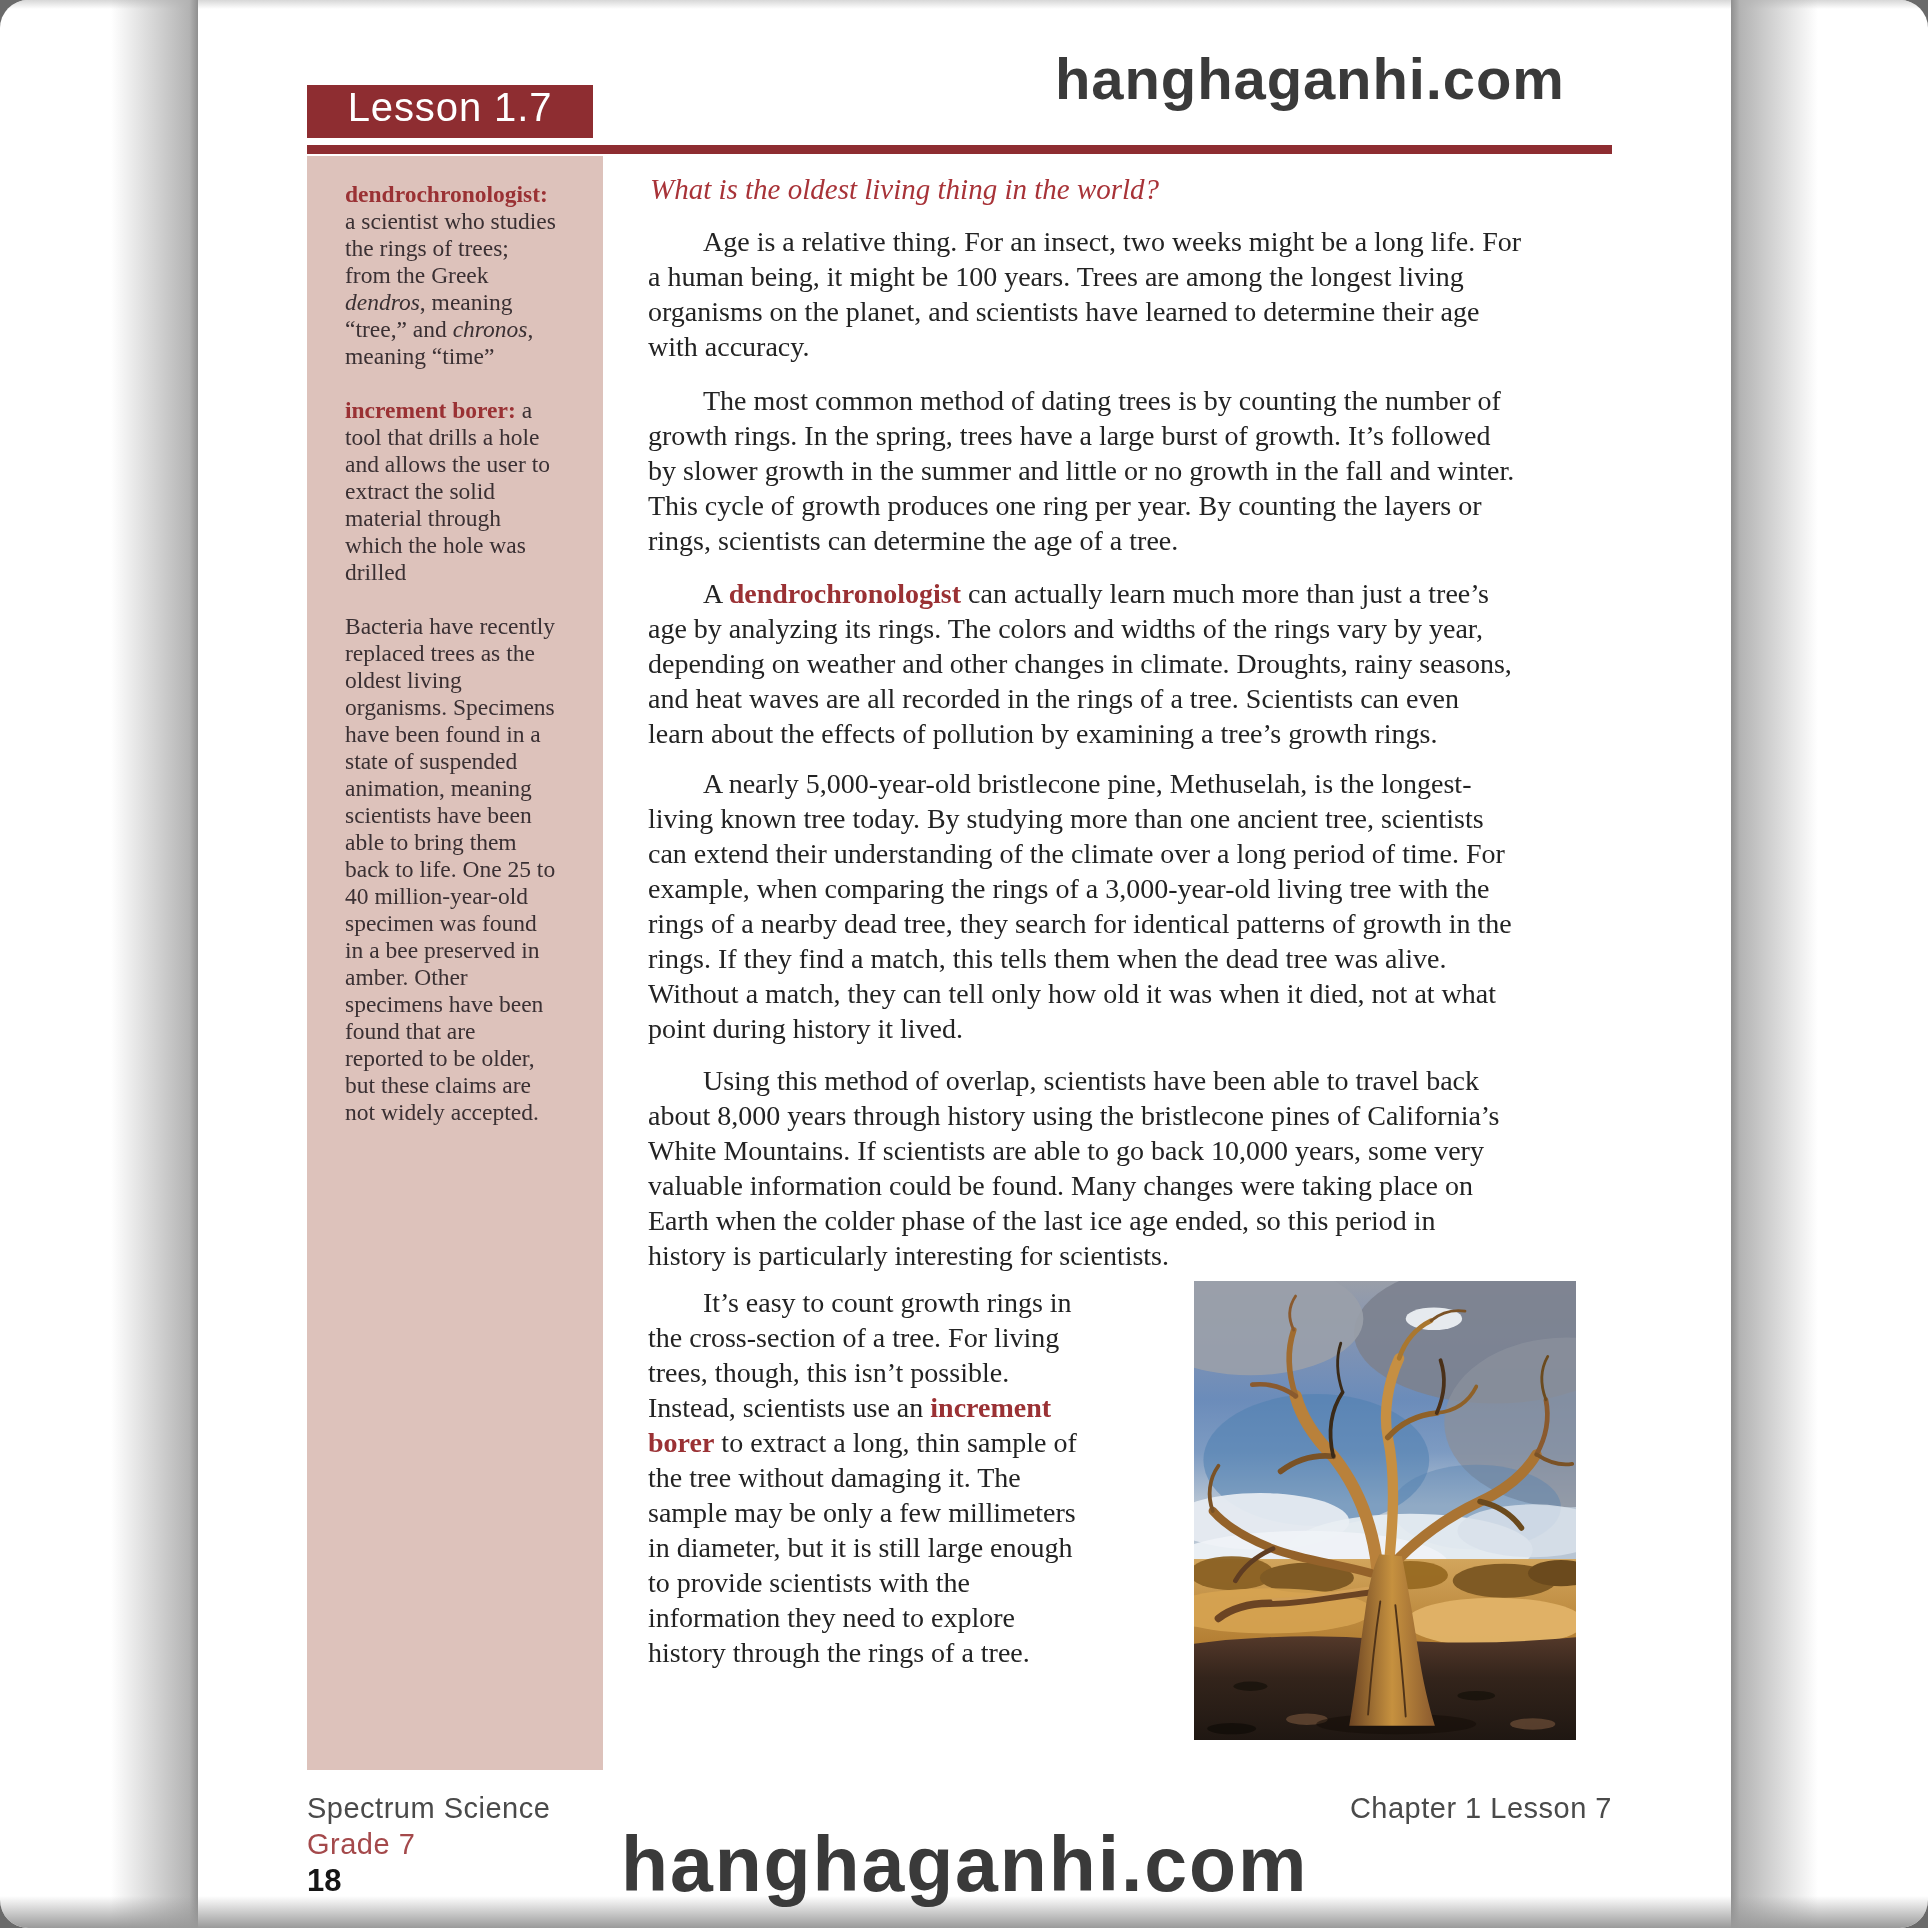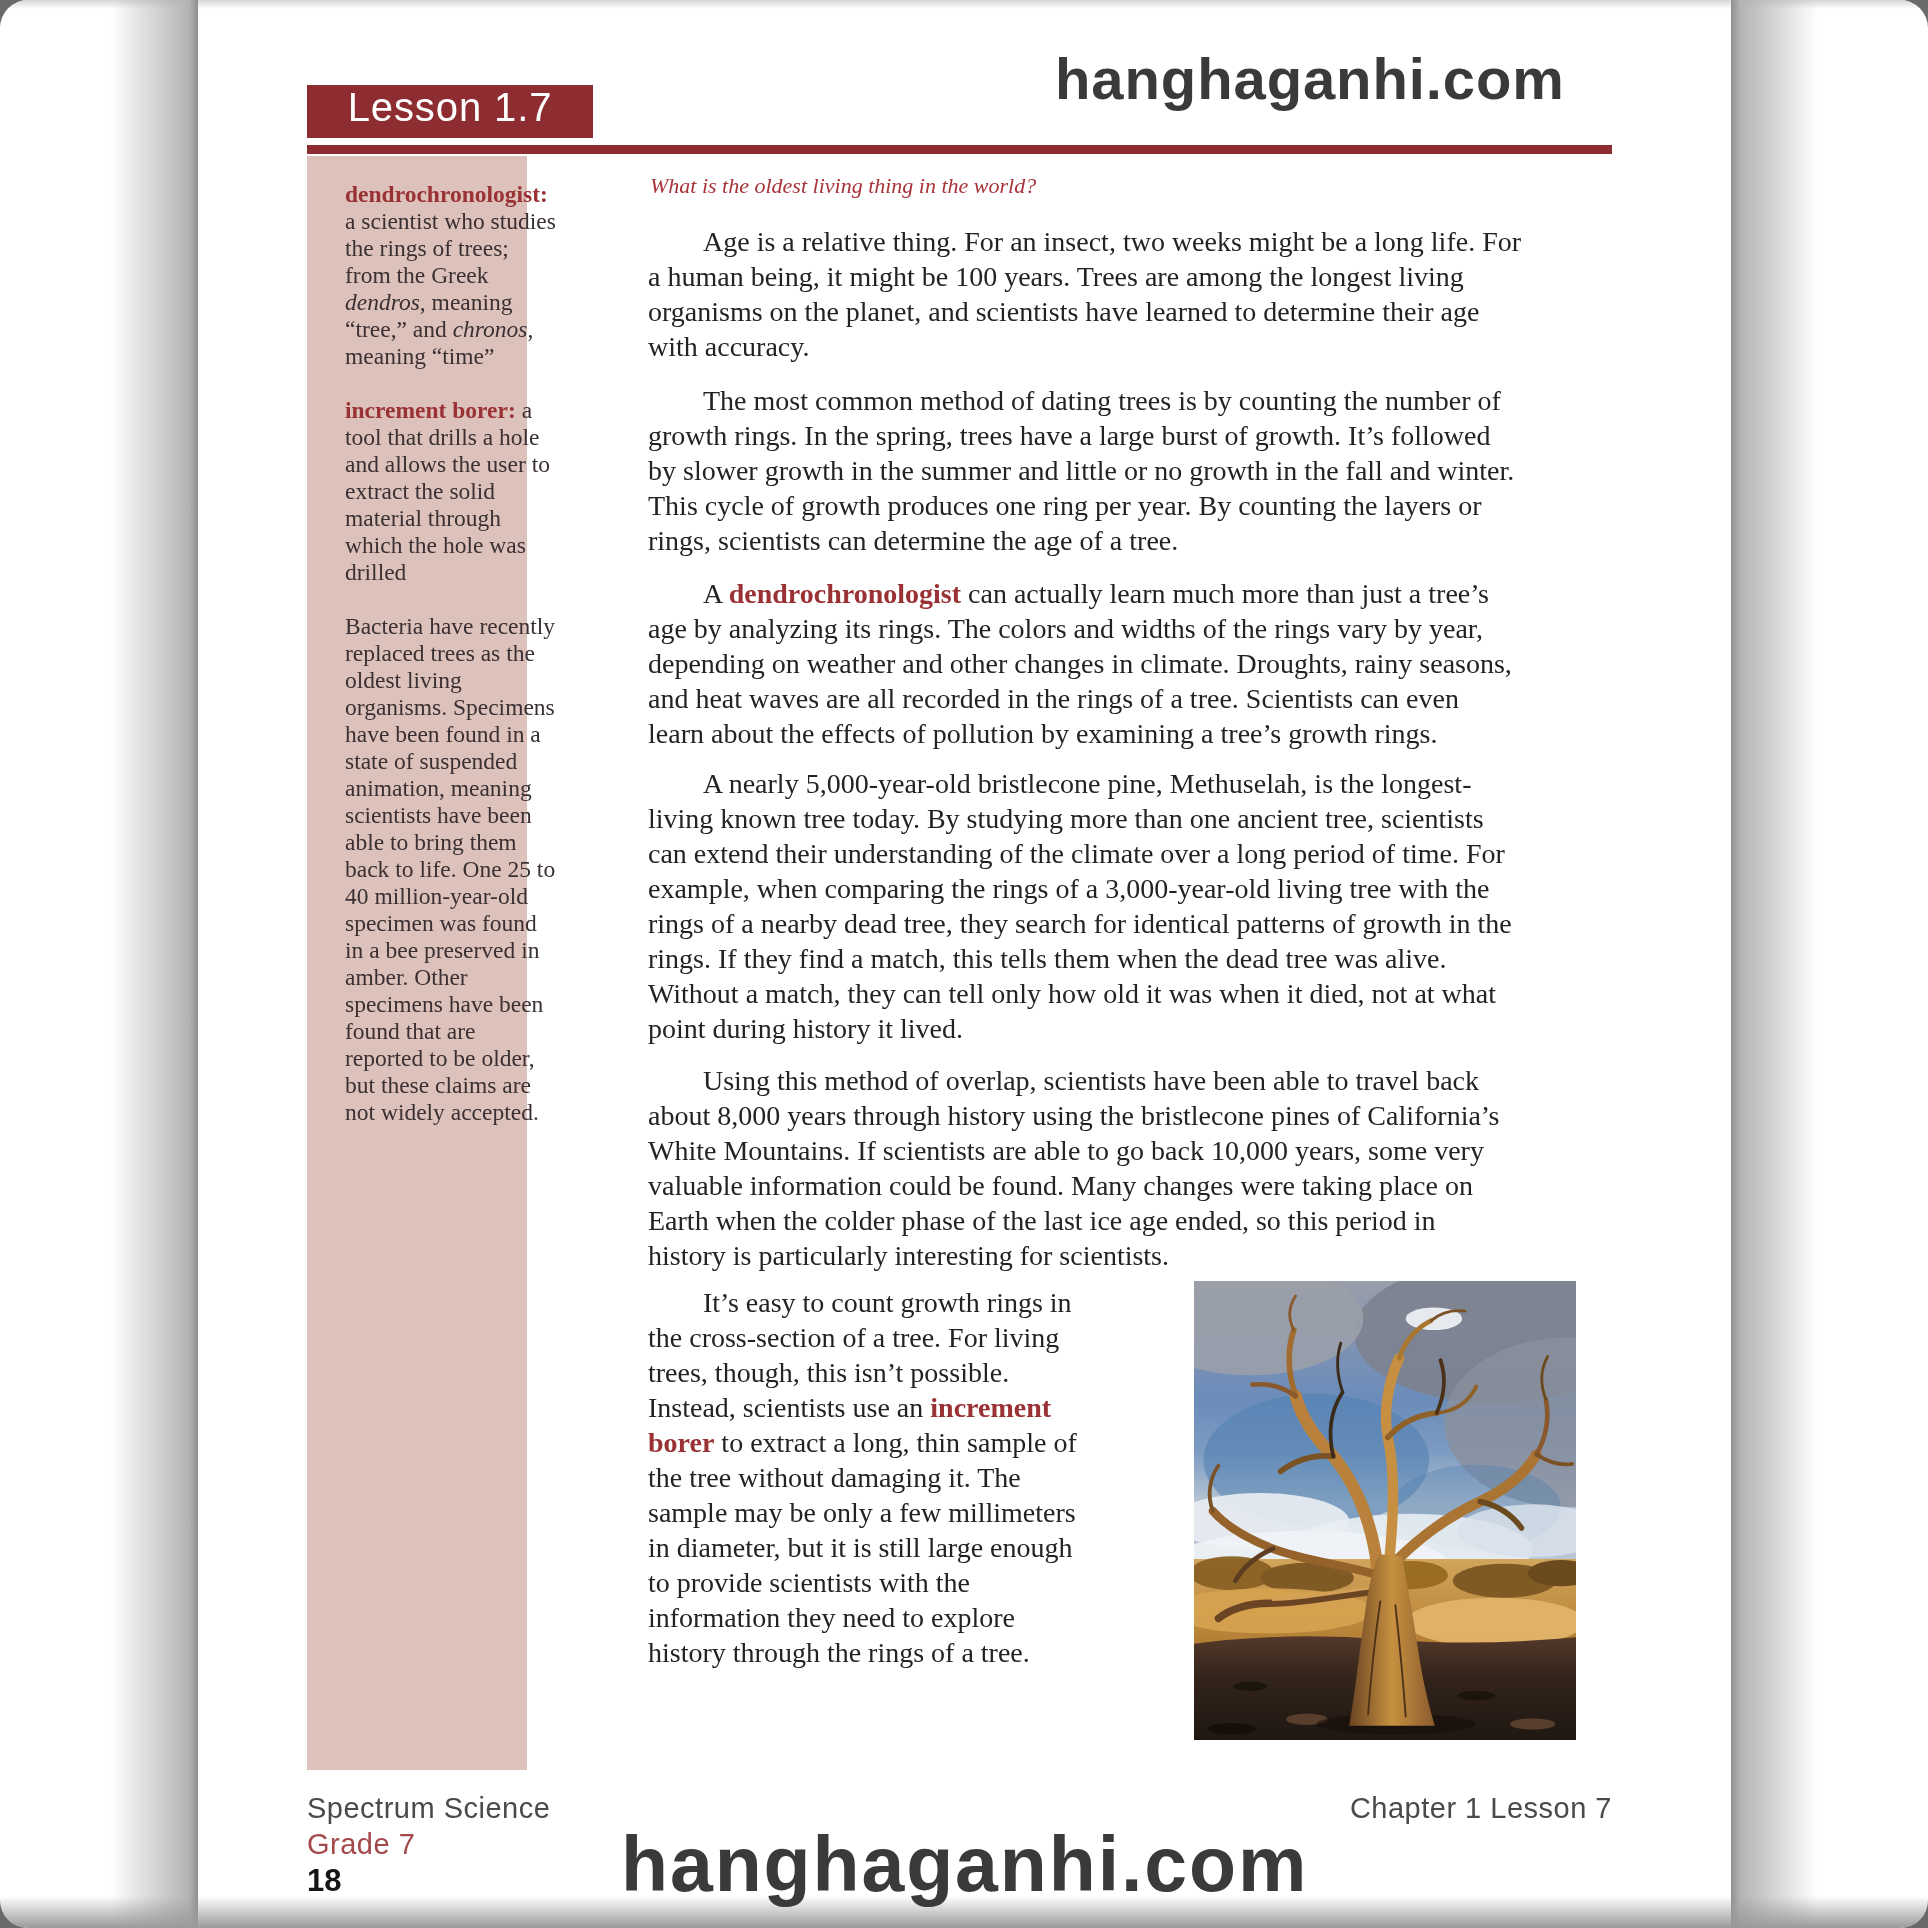--- a/index.html
+++ b/index.html
@@ -37,35 +37,35 @@
     letter-spacing:1.9px;white-space:pre;
   }
   .wm-top{
     position:absolute;left:1055px;top:45px;
     font-family:"Liberation Sans",sans-serif;font-weight:700;font-size:58px;
     color:var(--watermark-gray);letter-spacing:0.9px;white-space:pre;
   }
   .header-rule{position:absolute;left:307px;top:145px;width:1305px;height:9.4px;background:var(--dark-red);}
 
   .sidebar{
-    position:absolute;left:307px;top:156px;width:220px;height:1614px;
+    position:absolute;left:307px;top:156px;width:296px;height:1614px;
     background:var(--sidebar-pink);box-sizing:border-box;
     padding:25.4px 7.5px 0 38px;color:#3a3033;
     font-size:23.5px;line-height:27px;
   }
   .sidebar p{margin:0 0 27px 0;white-space:pre;}
 
   .body-par{
     position:absolute;left:648px;width:966px;
     font-size:28px;line-height:35px;color:var(--body-text);
     white-space:pre;text-indent:55px;
   }
   .question{
     position:absolute;left:650px;top:173px;
-    font-style:italic;font-size:22px;color:var(--question-red);white-space:pre;
+    font-style:italic;font-size:29px;color:var(--question-red);white-space:pre;
   }
   .seg-br{font-weight:700;color:var(--term-red);}
   .seg-i{font-style:italic;}
 
   .photo{
     position:absolute;left:1194px;top:1281px;width:382px;height:459px;overflow:hidden;
   }
   .photo svg{display:block;width:100%;height:100%;}
 
   .footer-book{position:absolute;left:307px;top:1792px;font-family:"Liberation Sans",sans-serif;font-size:29px;color:var(--footer-gray);letter-spacing:0.5px;white-space:pre;}

